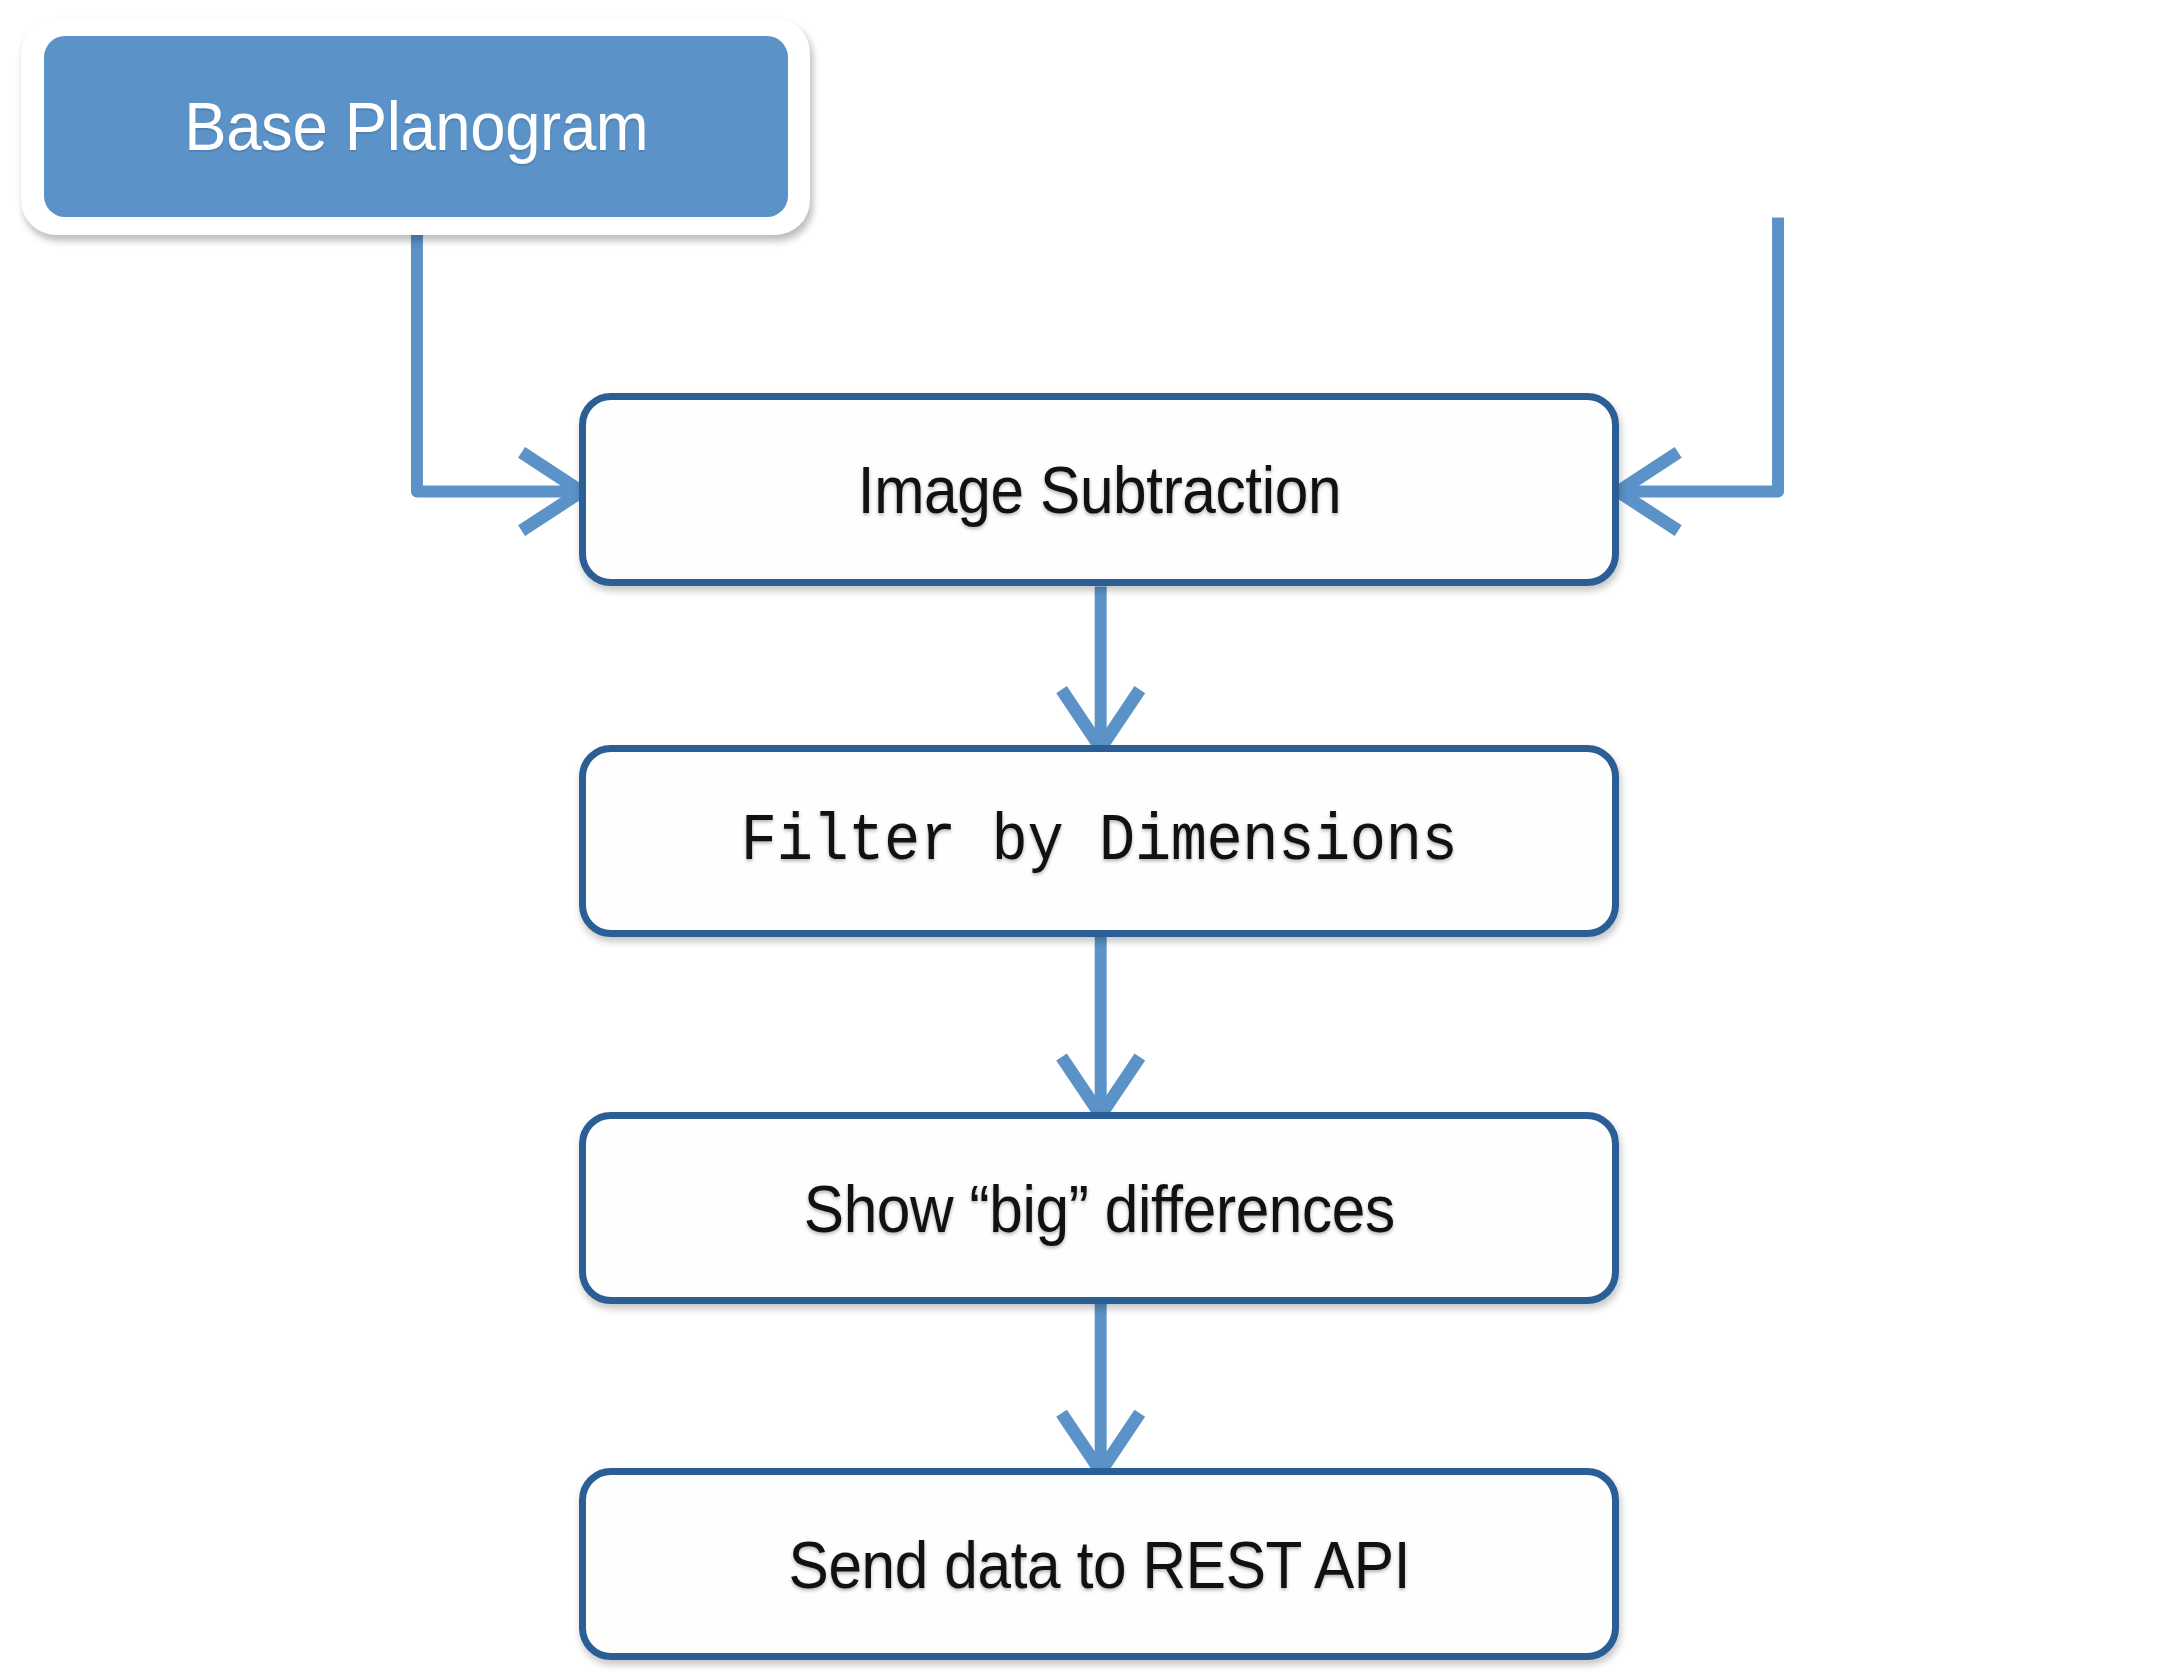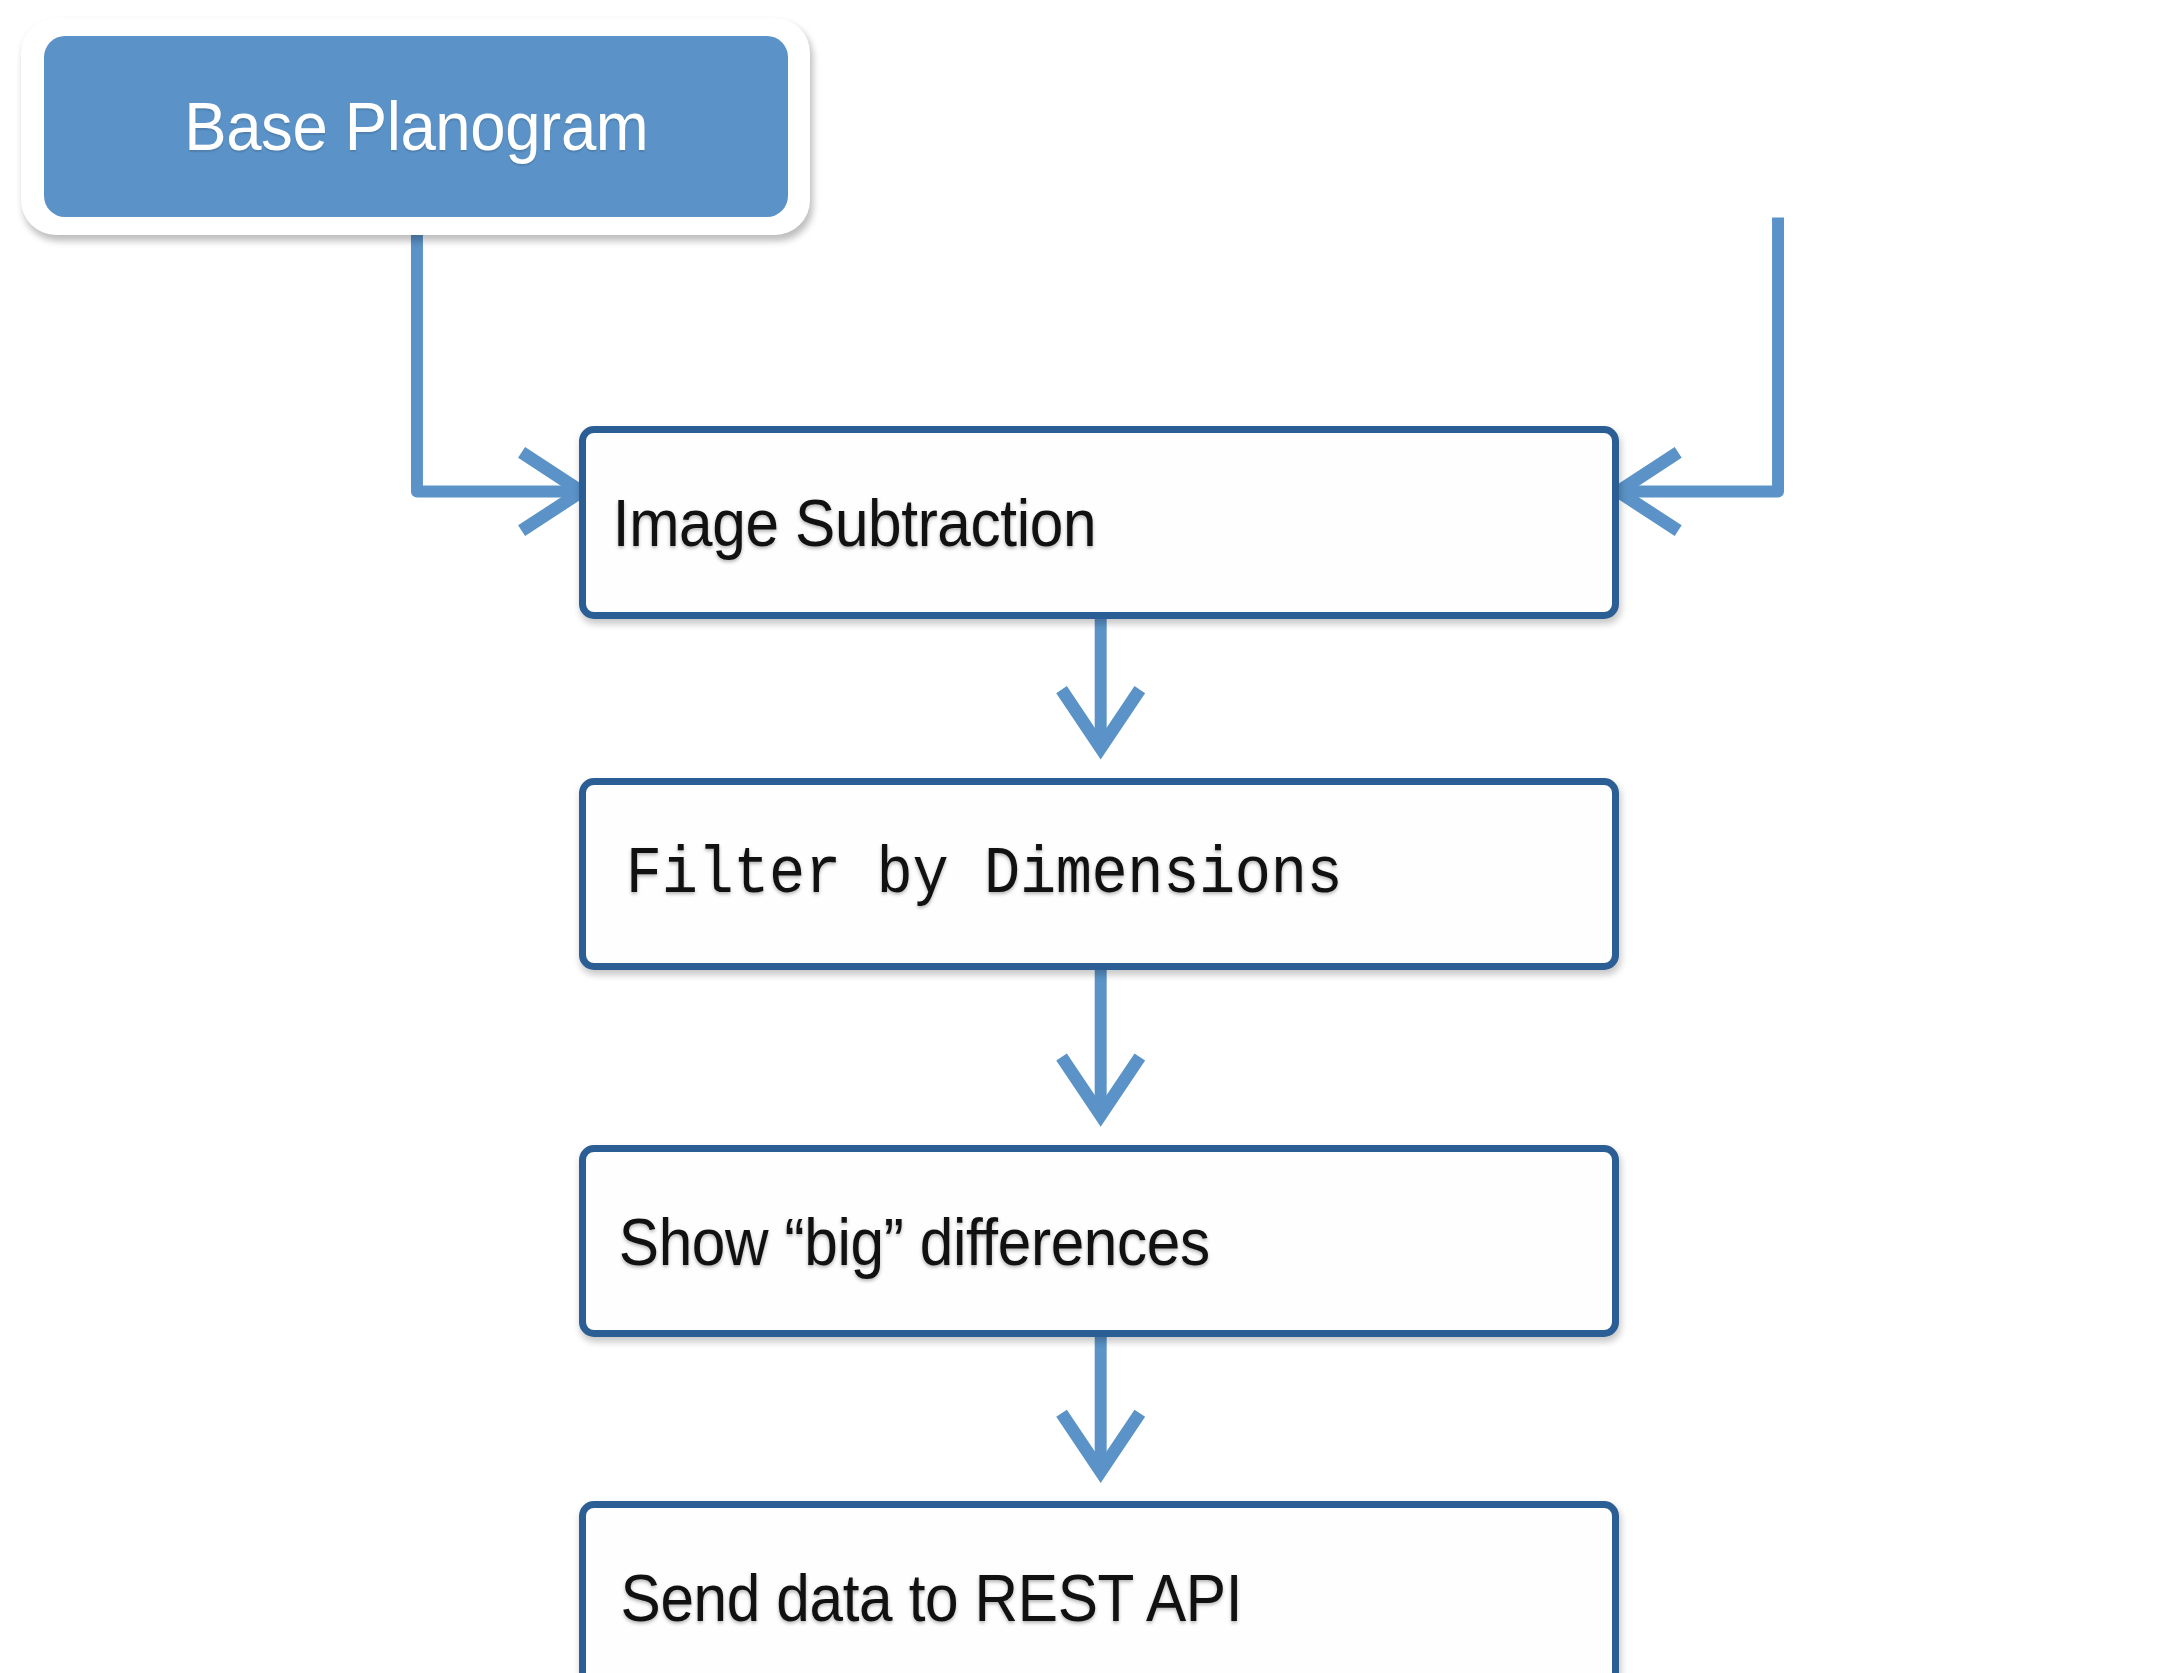--- a/index.html
+++ b/index.html
@@ -31,21 +31,21 @@
     z-index: 1;
   }
 
   
   .node {
     position: absolute;
     z-index: 3;
     box-sizing: border-box;
     display: flex;
     align-items: center;
-    justify-content: flex-start;
+    justify-content: center;
     text-align: center;
   }
 
   
   .node.source {
     background: #ffffff;
     border-radius: 35px;
     padding: 18.4px 21.6px 17.6px 23px;
     box-shadow: 2.4px 5.6px 7.2px rgba(0,0,0,0.26);
   }
@@ -67,23 +67,22 @@
     letter-spacing: -0.4px;
     transform: scaleX(0.92);
     text-shadow: 0 1.6px 1.6px rgba(0,0,0,0.13);
     white-space: nowrap;
   }
 
   
   .node.process {
     background: #fefefe;
     border: 7.2px solid #2b5e95;
-    border-radius: 15px;
+    border-radius: 32px;
     box-shadow: 1.6px 4.8px 7.2px rgba(0,0,0,0.22);
-    margin-top: 33px;
   }
   .node.process .node-label {
     color: #111111;
     font-size: 67px;
     font-weight: 400;
     line-height: 1;
     letter-spacing: -0.4px;
     transform: scaleX(0.9);
     text-shadow: 0 2.4px 4px rgba(0,0,0,0.30);
     white-space: nowrap;

